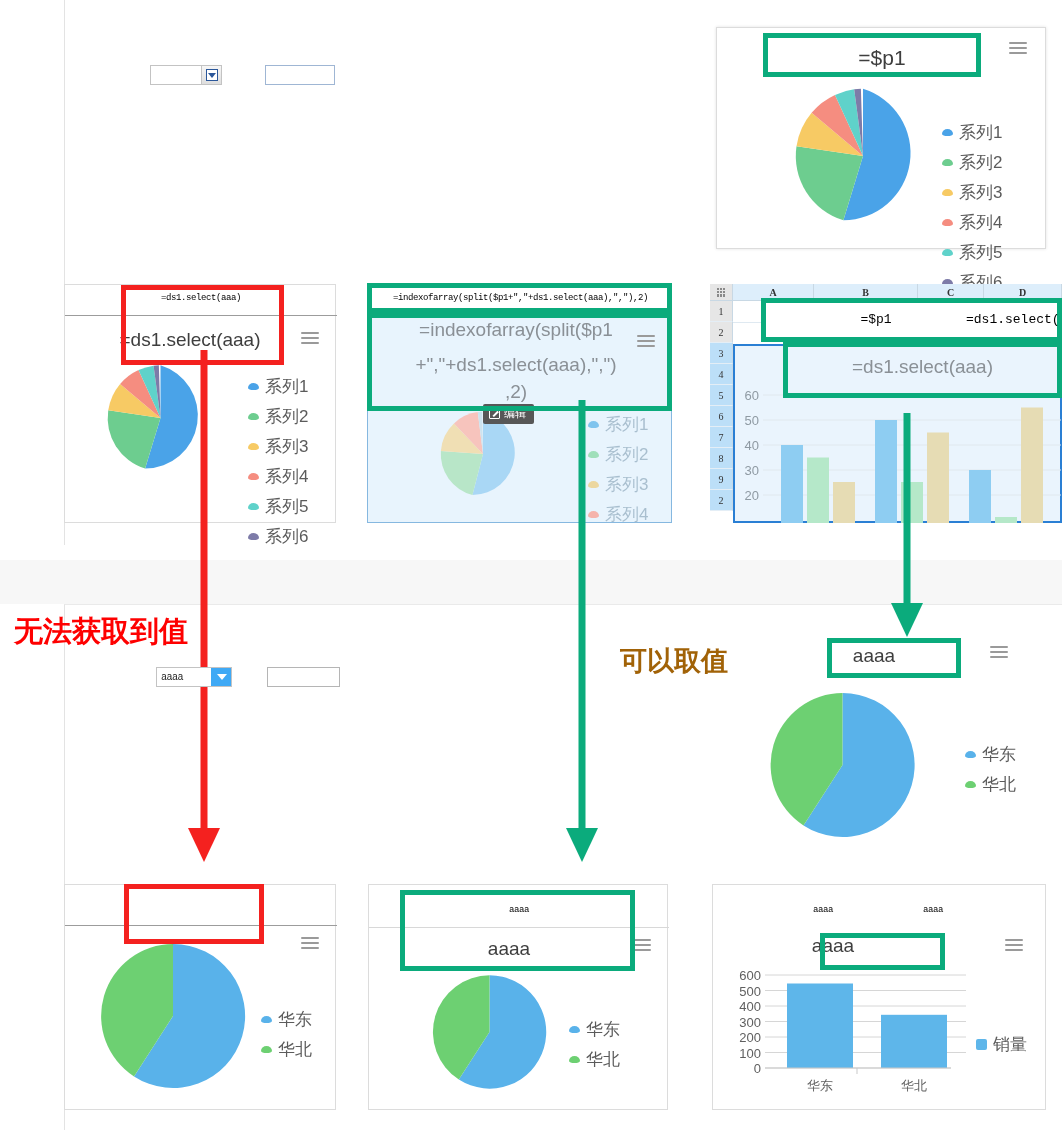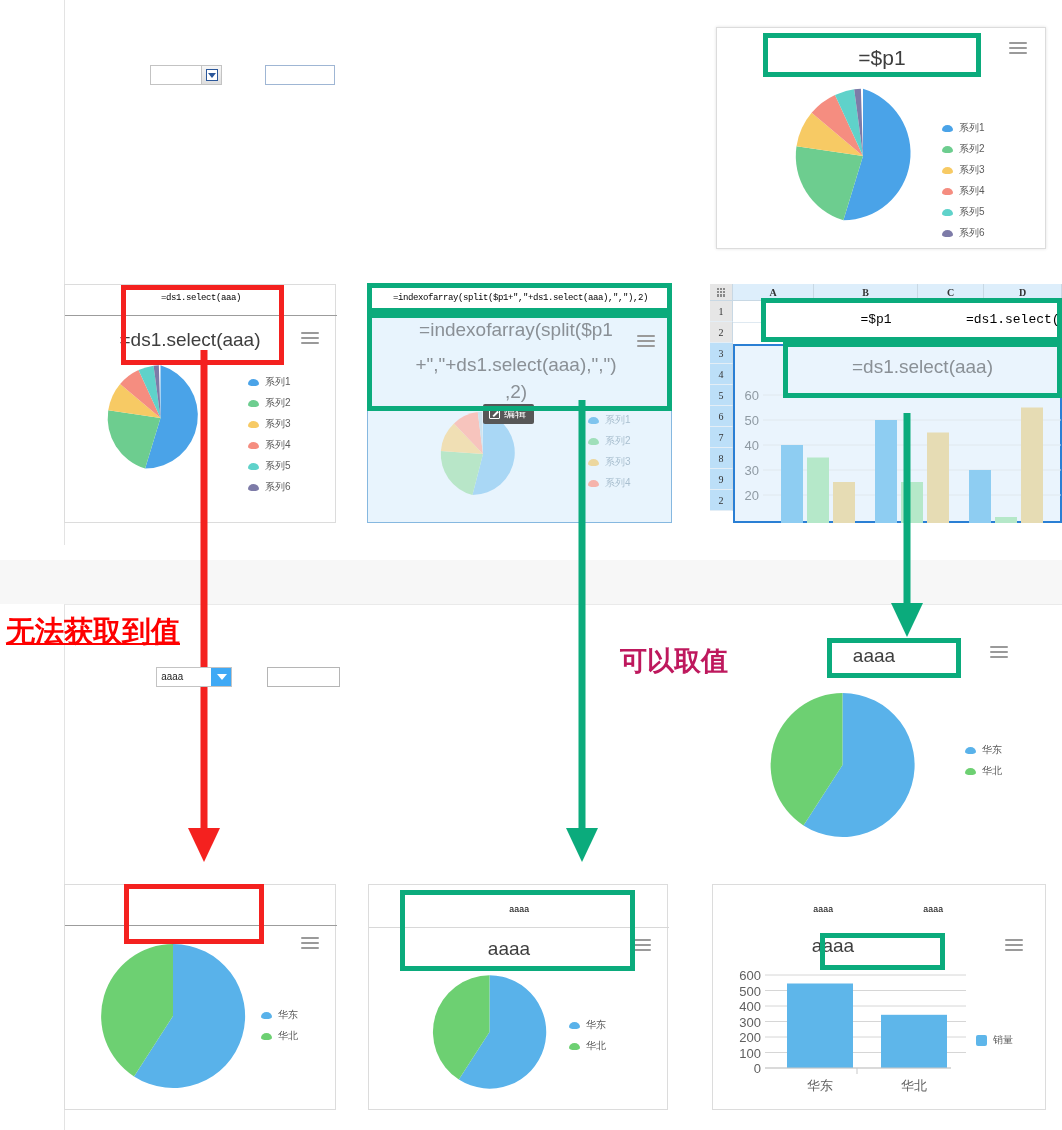--- a/index.html
+++ b/index.html
@@ -91,31 +91,31 @@
     white-space:nowrap;
   }
 
   .hrule { position:absolute; background:#9c9c9c; height:1px; }
   .hrule.light { background:#d8d8d8; }
 
   
   .legend { position:absolute; }
   .legend .li { display:flex; align-items:center; margin-bottom:7px; white-space:nowrap; }
   .legend .mk { width:11px; height:7px; border-radius:50% 50% 50% 50%/ 70% 70% 30% 30%; margin-right:6px; }
-  .legend .lb { font-size:10px; color:#5b5b5b; }
+  .legend .lb { font-size:17px; color:#5b5b5b; }
   .legend.faded .lb { color:#a9bfcf; }
   .legend.sq .mk { width:11px; height:11px; border-radius:2px; }
 
   
   .hl { position:absolute; border:5px solid #0bab7c; pointer-events:none; }
   .hl.red { border:5px solid #f4211f; }
   .hl.white-fill { background:#ffffff; }
   .note { position:absolute; font-weight:bold; white-space:nowrap; }
   .note.red { color:#fe0000; font-size:29px; }
-  .note.green { color:#be185d; font-size:27px; }
+  .note.green { color:#a16207; font-size:27px; }
 
   
   .ss { position:absolute; background:#ffffff; overflow:hidden; }
   .ss-corner {
     position:absolute; left:0; top:0; width:23px; height:17px;
     background:#e6e6e6; border-right:1px solid #c8d8e4; border-bottom:1px solid #c8d8e4;
     display:flex; align-items:center; justify-content:center;
   }
   .ss-corner .dots { width:9px; height:9px; display:grid; grid-template-columns:repeat(3,1fr); gap:1px; }
   .ss-corner .dots s { background:#8a8a8a; display:block; }
@@ -399,21 +399,21 @@
     </svg>
   </div>
 
   <div class="hl white-fill" style="left:761px; top:298px; width:301px; height:44px;"></div>
   <div class="ss-cell" style="left:761px; top:312px; width:230px; text-align:center; font-size:13px;">=$p1</div>
   <div class="ss-cell" style="left:966px; top:312px; width:96px; text-align:left; font-size:13px; overflow:hidden; white-space:nowrap;">=ds1.select(</div>
 
   <div class="hl" style="left:783px; top:342px; width:279px; height:56px; background:#eaf4fd;"></div>
   <div class="ctitle grey" style="left:783px; top:356px; width:279px; font-size:19px;">=ds1.select(aaa)</div>
 
-  <div class="note red" style="left:6px; top:612px;text-decoration:underline;">无法获取到值</div>
+  <div class="note red" style="left:14px; top:612px;">无法获取到值</div>
   <div class="note green" style="left:620px; top:643px;">可以取值</div>
 
   <svg class="abs" style="left:180px; top:350px;" width="60" height="520">
     <line x1="24" y1="0" x2="24" y2="480" stroke="#f4211f" stroke-width="7"></line>
     <polygon points="24,512 8,478 40,478" fill="#f4211f"></polygon>
   </svg>
 
   <svg class="abs" style="left:560px; top:400px;" width="60" height="470">
     <line x1="22" y1="0" x2="22" y2="430" stroke="#0bab7c" stroke-width="7"></line>
     <polygon points="22,462 6,428 38,428" fill="#0bab7c"></polygon>

